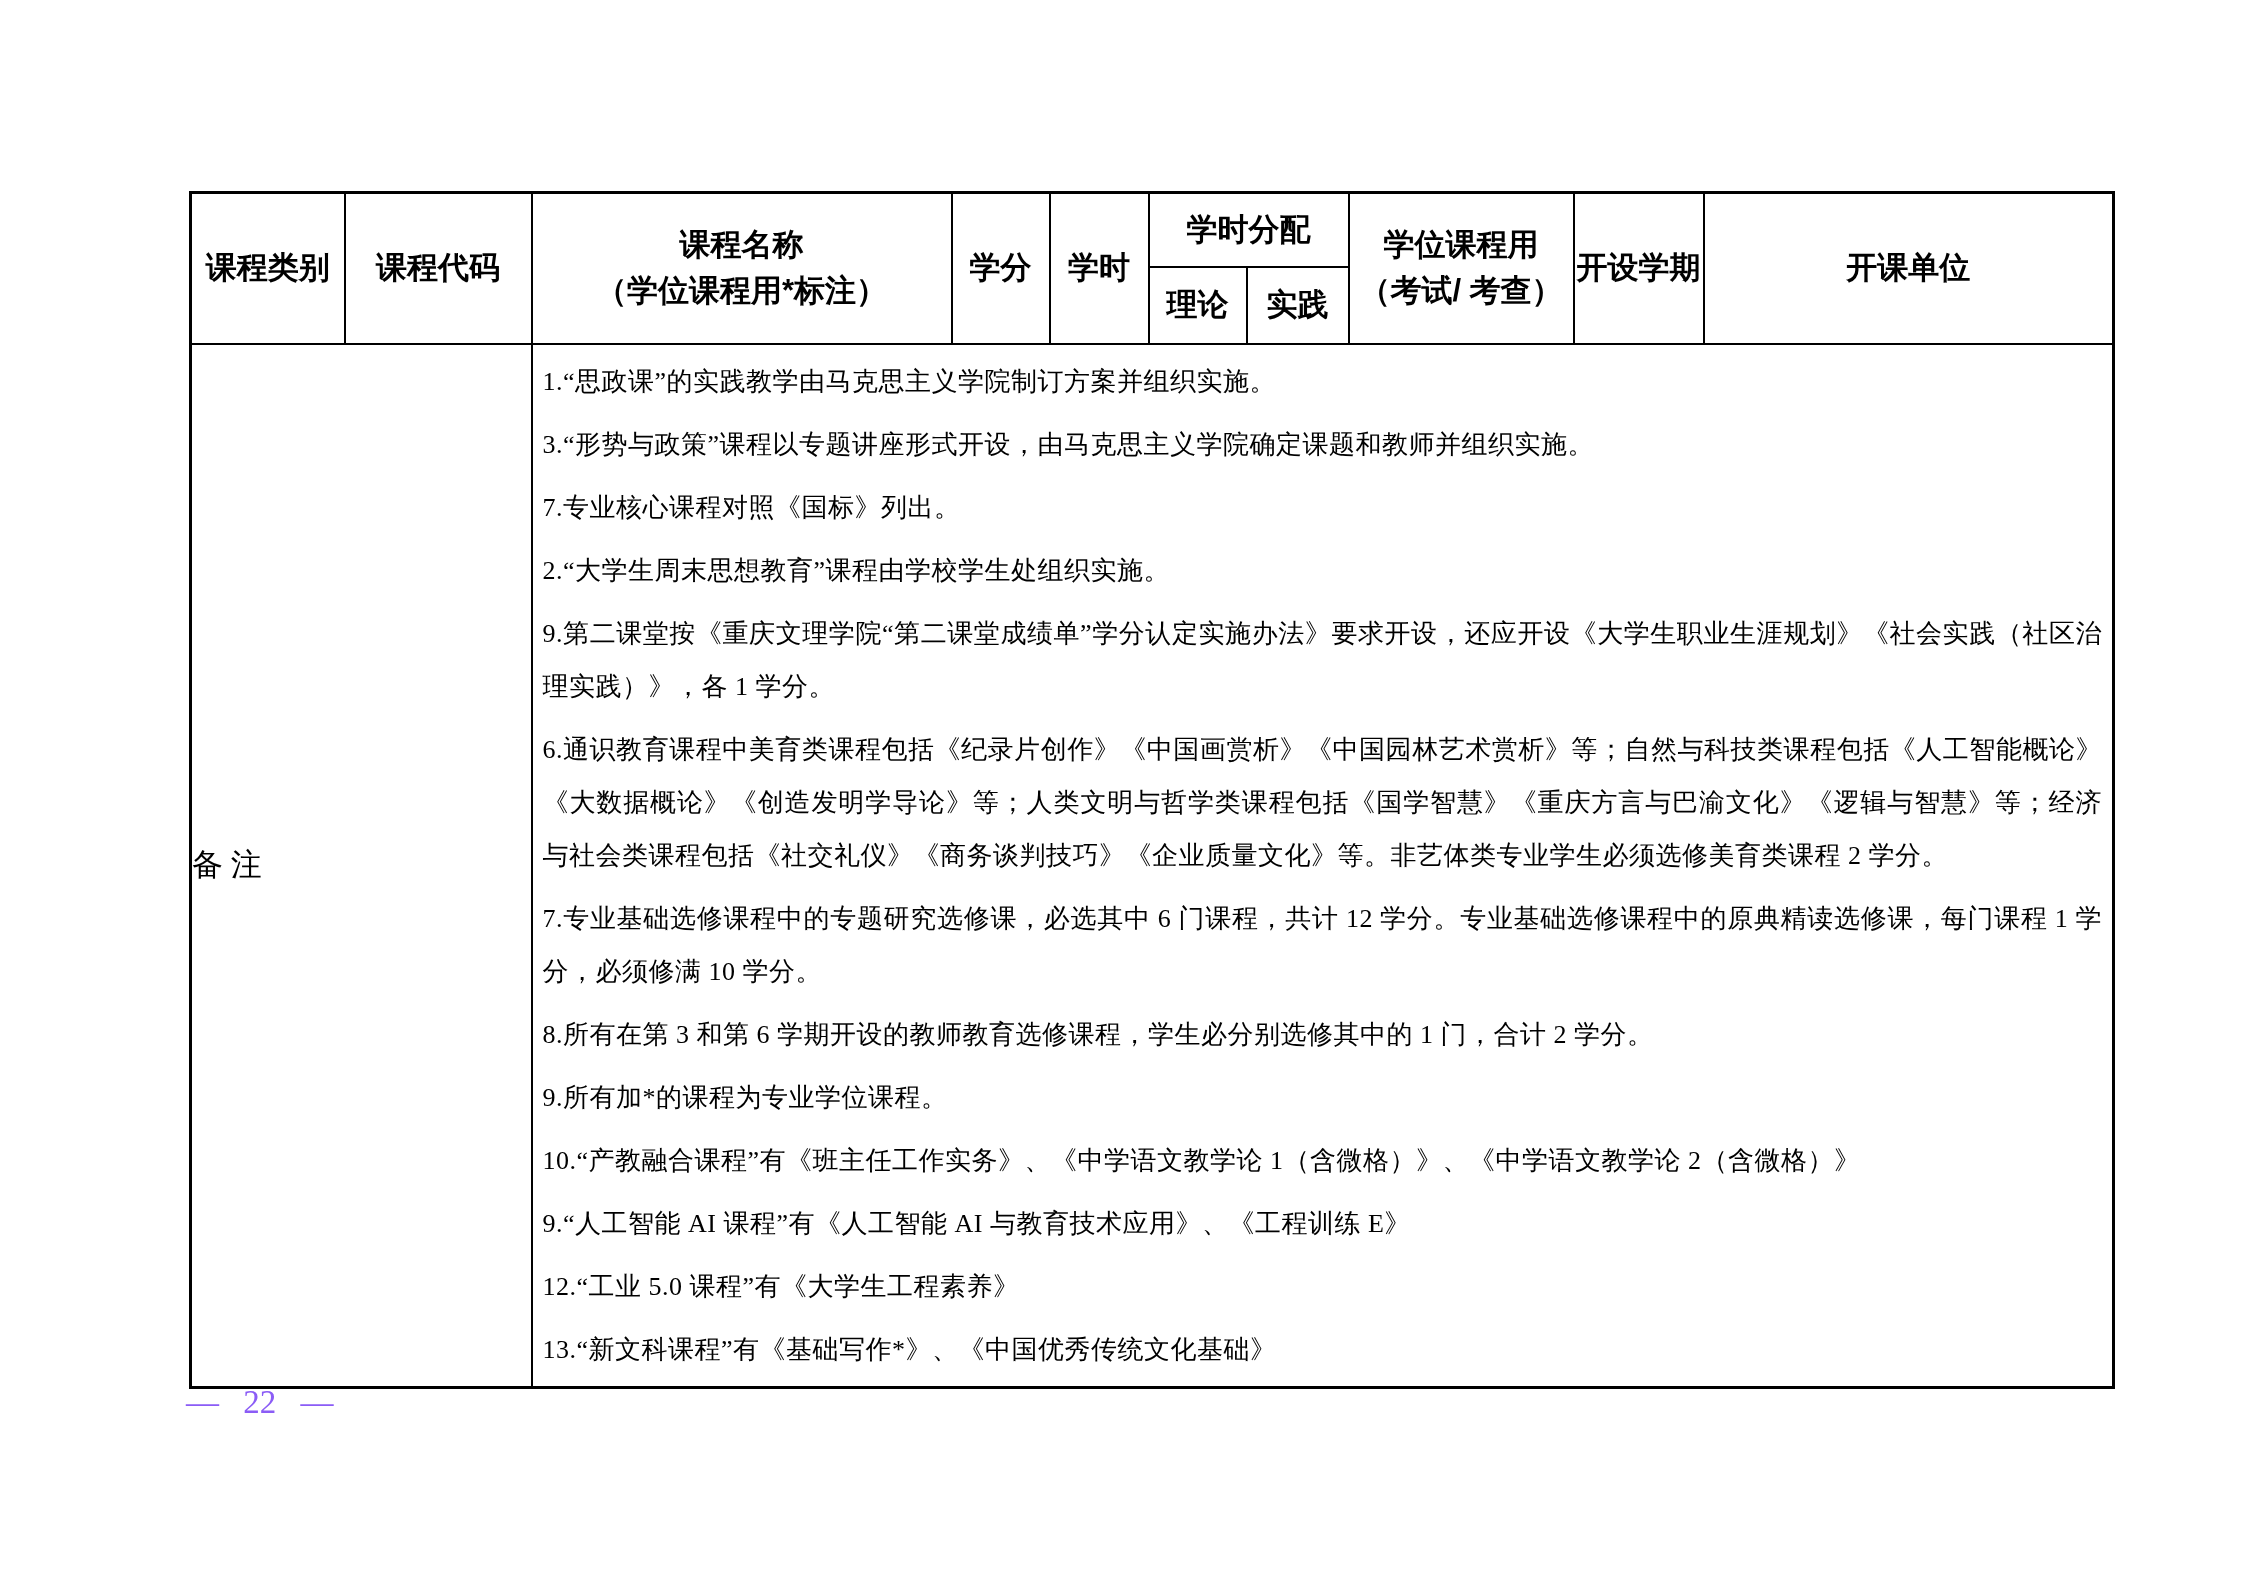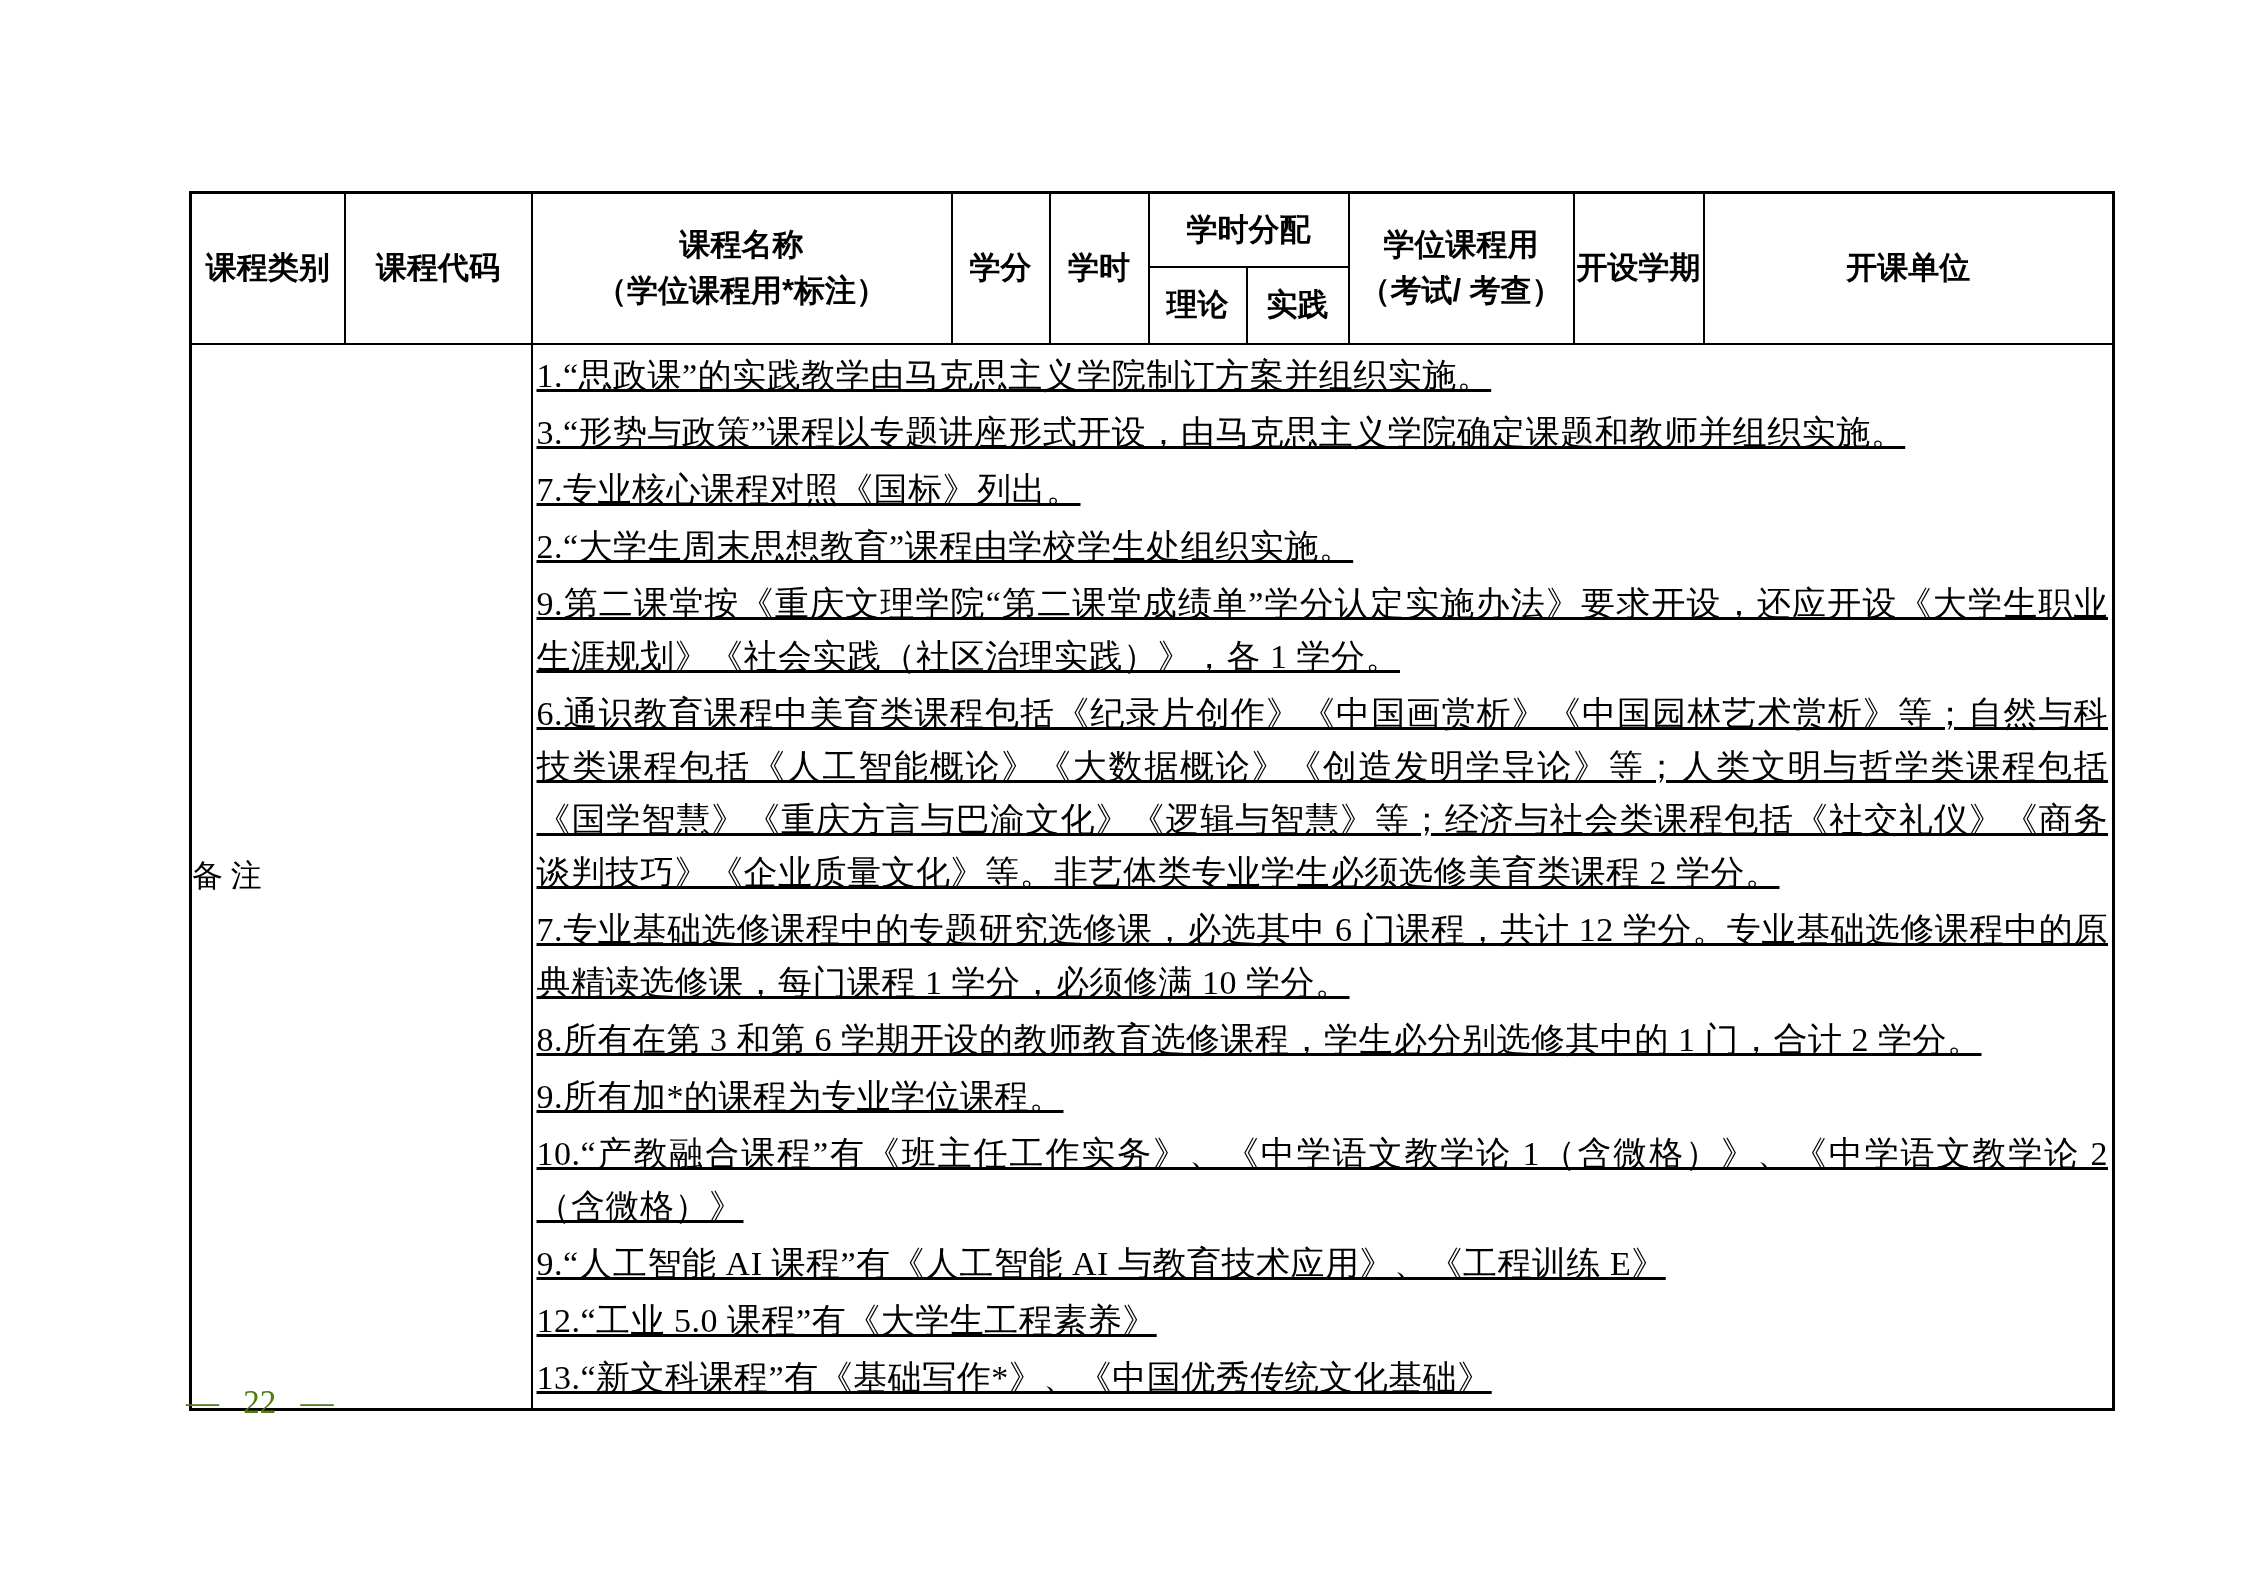--- a/index.html
+++ b/index.html
@@ -40,35 +40,34 @@
   td.remarks {
     vertical-align: middle;
     font-size: 31px;
     font-family: "Liberation Serif", "DejaVu Serif", serif;
   }
   td.notes-cell {
     vertical-align: top;
     padding: 9px 14px 0 11px;
   }
   .notes p.note {
-    margin: 4px;
-    font-size: 34px;
+    margin: 10px;
+    font-size: 26px;
     line-height: 53px;
     text-align: justify;
     text-justify: inter-character;
     letter-spacing: 0.5px;
-    text-decoration: underline;
   }
   .pagenum {
     position: absolute;
     left: 186px; top: 1384px;
     font-size: 33px;
     font-family: "Liberation Serif", "DejaVu Serif", serif;
     word-spacing: 16px;
-    color: #4d7c0f;
+    color: #8b5cf6;
   }
 </style>
 </head>
 <body>
 
 <div class="page">
 
   <table class="plan">
     <colgroup>
       <col style="width:154px">

